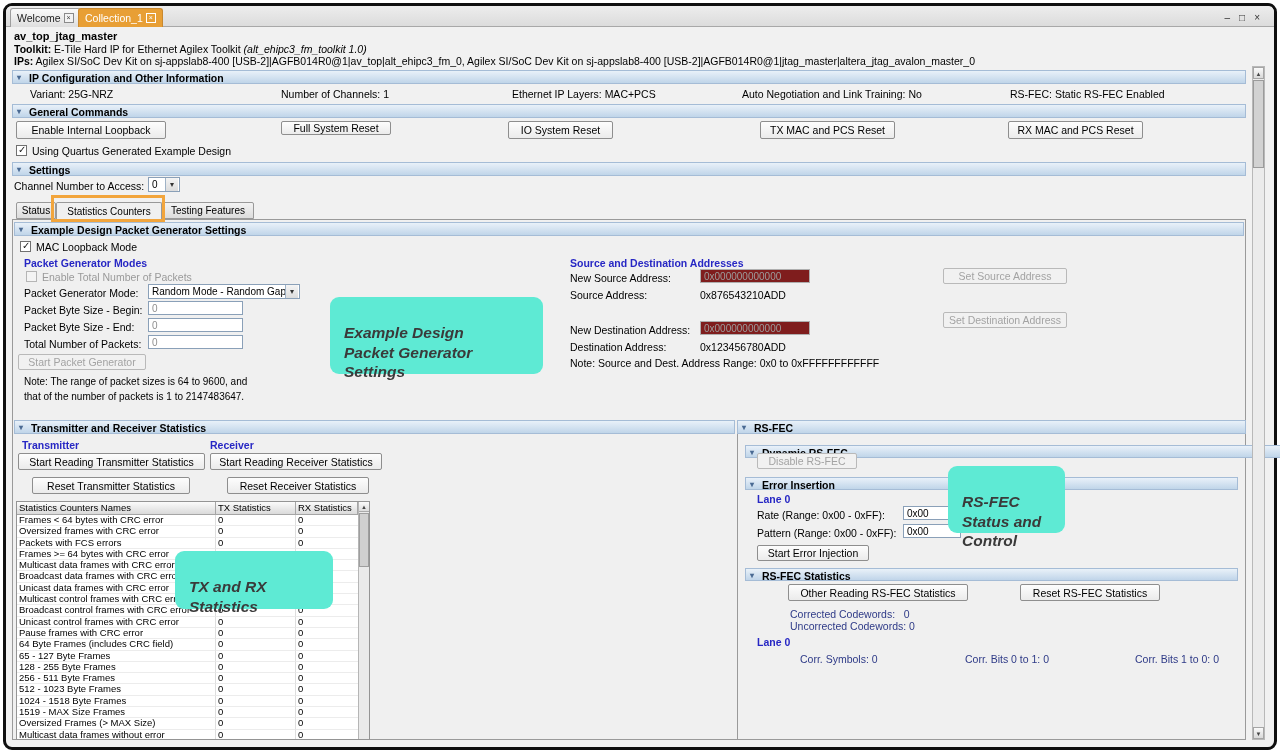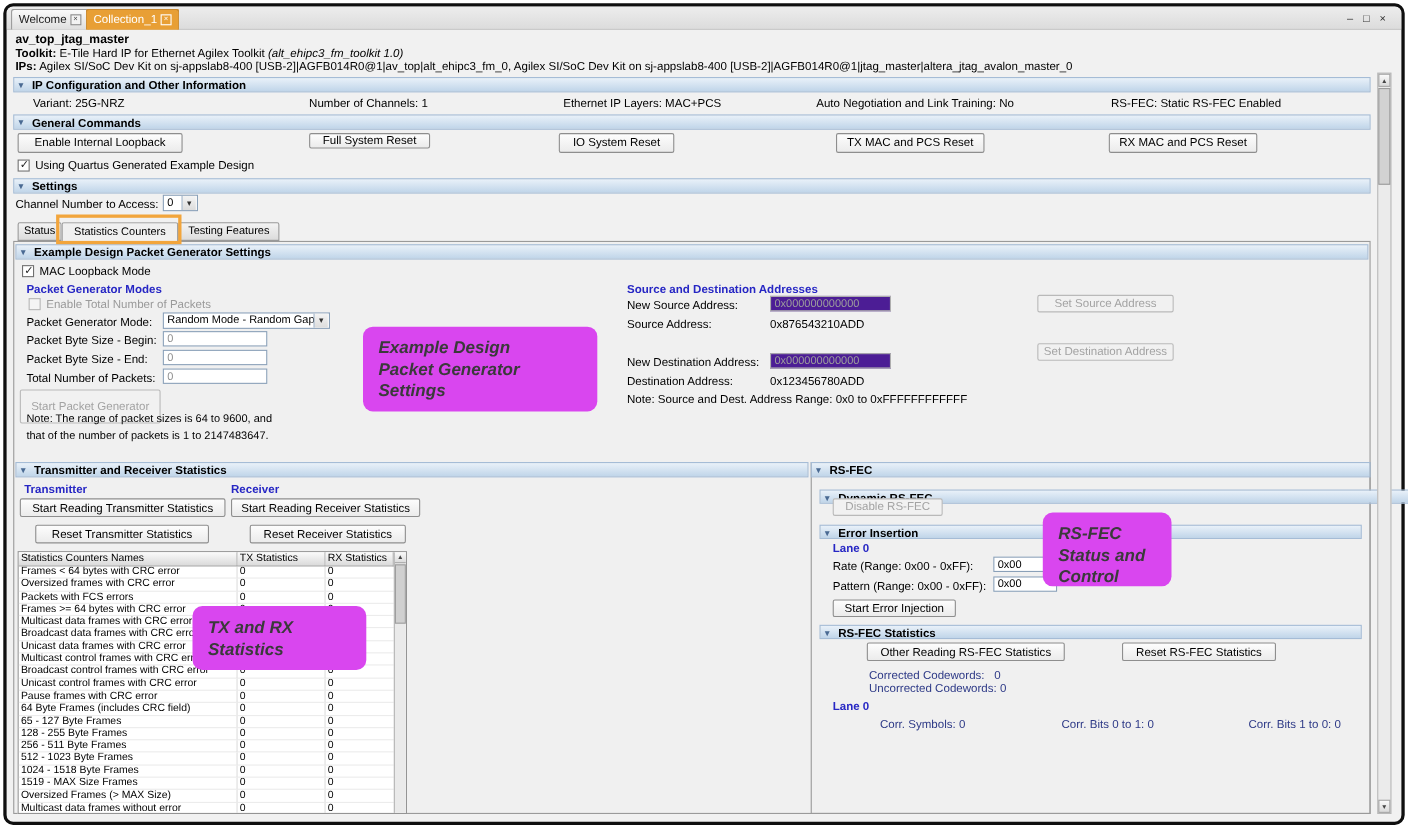--- a/index.html
+++ b/index.html
@@ -25,28 +25,28 @@
   .blue{color:#2727c4;font-weight:bold}
   .navy{color:#2e3a87}
   .gray{color:#9a9a9a}
   .btn{position:absolute;display:flex;align-items:center;justify-content:center;background:linear-gradient(#fdfdfd,#ebebeb);border:1px solid #8e8e8e;border-radius:2px;font-size:10.5px;padding:0 6px;white-space:nowrap;cursor:default}
   .btn.disabled{color:#a3a3a3;background:#f1f1f1;border-color:#b9b9b9}
   .cb{position:absolute;width:11px;height:11px;background:#fff;border:1px solid #707070}
   .cb.checked::before{content:"✓";position:absolute;left:1px;top:-2px;font-size:10px;color:#222}
   .cb.disabled{border-color:#b5b5b5;background:#f4f4f4}
   .field{position:absolute;background:#fff;border:1px solid #8aa0b8;font-size:10px;padding:1px 3px;font-family:"Liberation Sans",sans-serif}
   .field.grayval{color:#8f8f8f}
-  .field.off{background:#4c1d95;color:#9c9c9c;border-color:#aeaeae}
+  .field.off{background:#7f1d1d;color:#9c9c9c;border-color:#aeaeae}
   .sel{position:absolute;background:#fff;border:1px solid #8aa0b8;font-size:10px;padding:1px 16px 1px 3px;white-space:nowrap;overflow:hidden}
   .sel::after{content:"▾";position:absolute;right:1px;top:0;width:12px;height:100%;background:linear-gradient(#f4f4f4,#dcdcdc);border-left:1px solid #9fb2c6;font-size:8px;text-align:center;color:#333;line-height:13px}
   .vtab{position:absolute;height:17px;display:flex;align-items:center;justify-content:center;font-size:10px;background:linear-gradient(#f3f3f3,#dcdcdc);border:1px solid #999;border-radius:2px 2px 0 0;white-space:nowrap;z-index:3;cursor:default}
   .vtab.active{background:#f0f0f0;height:18px;border-bottom-color:#f0f0f0}
   .panel{position:absolute;left:12px;top:219px;width:1234px;height:521px;background:#f0f0f0;border:1px solid #9a9a9a;z-index:1}
   .hl{position:absolute;border:3px solid #F2A53C;z-index:6;background:transparent}
-  .ann{position:absolute;background:#d946ef;border-radius:9px;color:#3a3a3a;font-weight:bold;font-style:italic;font-size:15.5px;line-height:1.26;white-space:pre-line;z-index:7;padding:10px 8px 0 14px}
+  .ann{position:absolute;background:#5eead4;border-radius:9px;color:#3a3a3a;font-weight:bold;font-style:italic;font-size:15.5px;line-height:1.26;white-space:pre-line;z-index:7;padding:26px 8px 0 14px}
   .tbl{position:absolute;left:16px;top:501px;width:354px;height:239px;background:#fff;border:1px solid #949494;overflow:hidden;font-size:9.5px;z-index:2}
   .trow{display:flex;width:341px}
   .trow.head .tc{background:linear-gradient(#fbfbfb,#dadada);border-right:1px solid #a5a5a5;border-bottom:1px solid #a5a5a5;height:13px;line-height:12px;font-size:9.5px;padding-left:2px;white-space:nowrap;overflow:hidden}
   .tbody .tc{border-right:1px solid #dedede;border-bottom:1px solid #ececec;height:11.3px;line-height:10.5px;padding-left:2px;white-space:nowrap;overflow:hidden}
   .tc.name{width:199px}.tc.tx{width:80px}.tc.rx{width:62px;border-right:none}
   .tscroll{position:absolute;right:0;top:0;width:11px;height:100%;background:#eaeaea;border-left:1px solid #b5b5b5}
   .tscroll .arr{display:block;width:100%;height:10px;font-size:6px;text-align:center;line-height:10px;background:linear-gradient(#fafafa,#dcdcdc);border-bottom:1px solid #a9a9a9;color:#444}
   .tscroll .thumb{position:absolute;left:0;top:11px;width:10px;height:54px;background:#d0d0d0;border:1px solid #9e9e9e}
   .vscroll{position:absolute;left:1252px;top:66px;width:13px;height:674px;background:#ebebeb;border:1px solid #b8b8b8;z-index:4}
   .vscroll .arr{position:absolute;left:0;width:11px;height:12px;font-size:6px;text-align:center;line-height:12px;background:linear-gradient(#fafafa,#d9d9d9);border:1px solid #a5a5a5;color:#444}
@@ -134,21 +134,21 @@
 <span class="cb disabled" style="left:26px;top:271px;z-index:2"></span>
 <div class="lbl gray" style="left:42px;top:271px;z-index:2">Enable Total Number of Packets</div>
 <div class="lbl" style="left:24px;top:287px;z-index:2">Packet Generator Mode:</div>
 <div class="sel" style="left:148px;top:284px;width:152px;height:15px;z-index:2">Random Mode - Random Gap</div>
 <div class="lbl" style="left:24px;top:304px;z-index:2">Packet Byte Size - Begin:</div>
 <input class="field grayval" style="left: 148px; top: 301px; width: 95px; height: 14px; z-index: 2;" value="0">
 <div class="lbl" style="left:24px;top:321px;z-index:2">Packet Byte Size - End:</div>
 <input class="field grayval" style="left: 148px; top: 318px; width: 95px; height: 14px; z-index: 2;" value="0">
 <div class="lbl" style="left:24px;top:338px;z-index:2">Total Number of Packets:</div>
 <input class="field grayval" style="left: 148px; top: 335px; width: 95px; height: 14px; z-index: 2;" value="0">
-<div class="btn disabled" style="left:18px;top:354px;width:128px;height:31px;z-index:2">Start Packet Generator</div>
+<div class="btn disabled" style="left:18px;top:354px;width:128px;height:16px;z-index:2">Start Packet Generator</div>
 <div class="lbl sm" style="left:24px;top:376px;z-index:2">Note: The range of packet sizes is 64 to 9600, and</div>
 <div class="lbl sm" style="left:24px;top:391px;z-index:2">that of the number of packets is 1 to 2147483647.</div>
 
 <div class="lbl blue" style="left:570px;top:257px;z-index:2">Source and Destination Addresses</div>
 <div class="lbl" style="left:570px;top:272px;z-index:2">New Source Address:</div>
 <input class="field off" style="left: 700px; top: 269px; width: 110px; height: 14px; z-index: 2;" value="0x000000000000">
 <div class="btn disabled" style="left:943px;top:268px;width:124px;height:16px;z-index:2">Set Source Address</div>
 <div class="lbl" style="left:570px;top:289px;z-index:2">Source Address:</div>
 <div class="lbl" style="left:700px;top:289px;z-index:2">0x876543210ADD</div>
 <div class="btn disabled" style="left:943px;top:312px;width:124px;height:16px;z-index:2">Set Destination Address</div>

